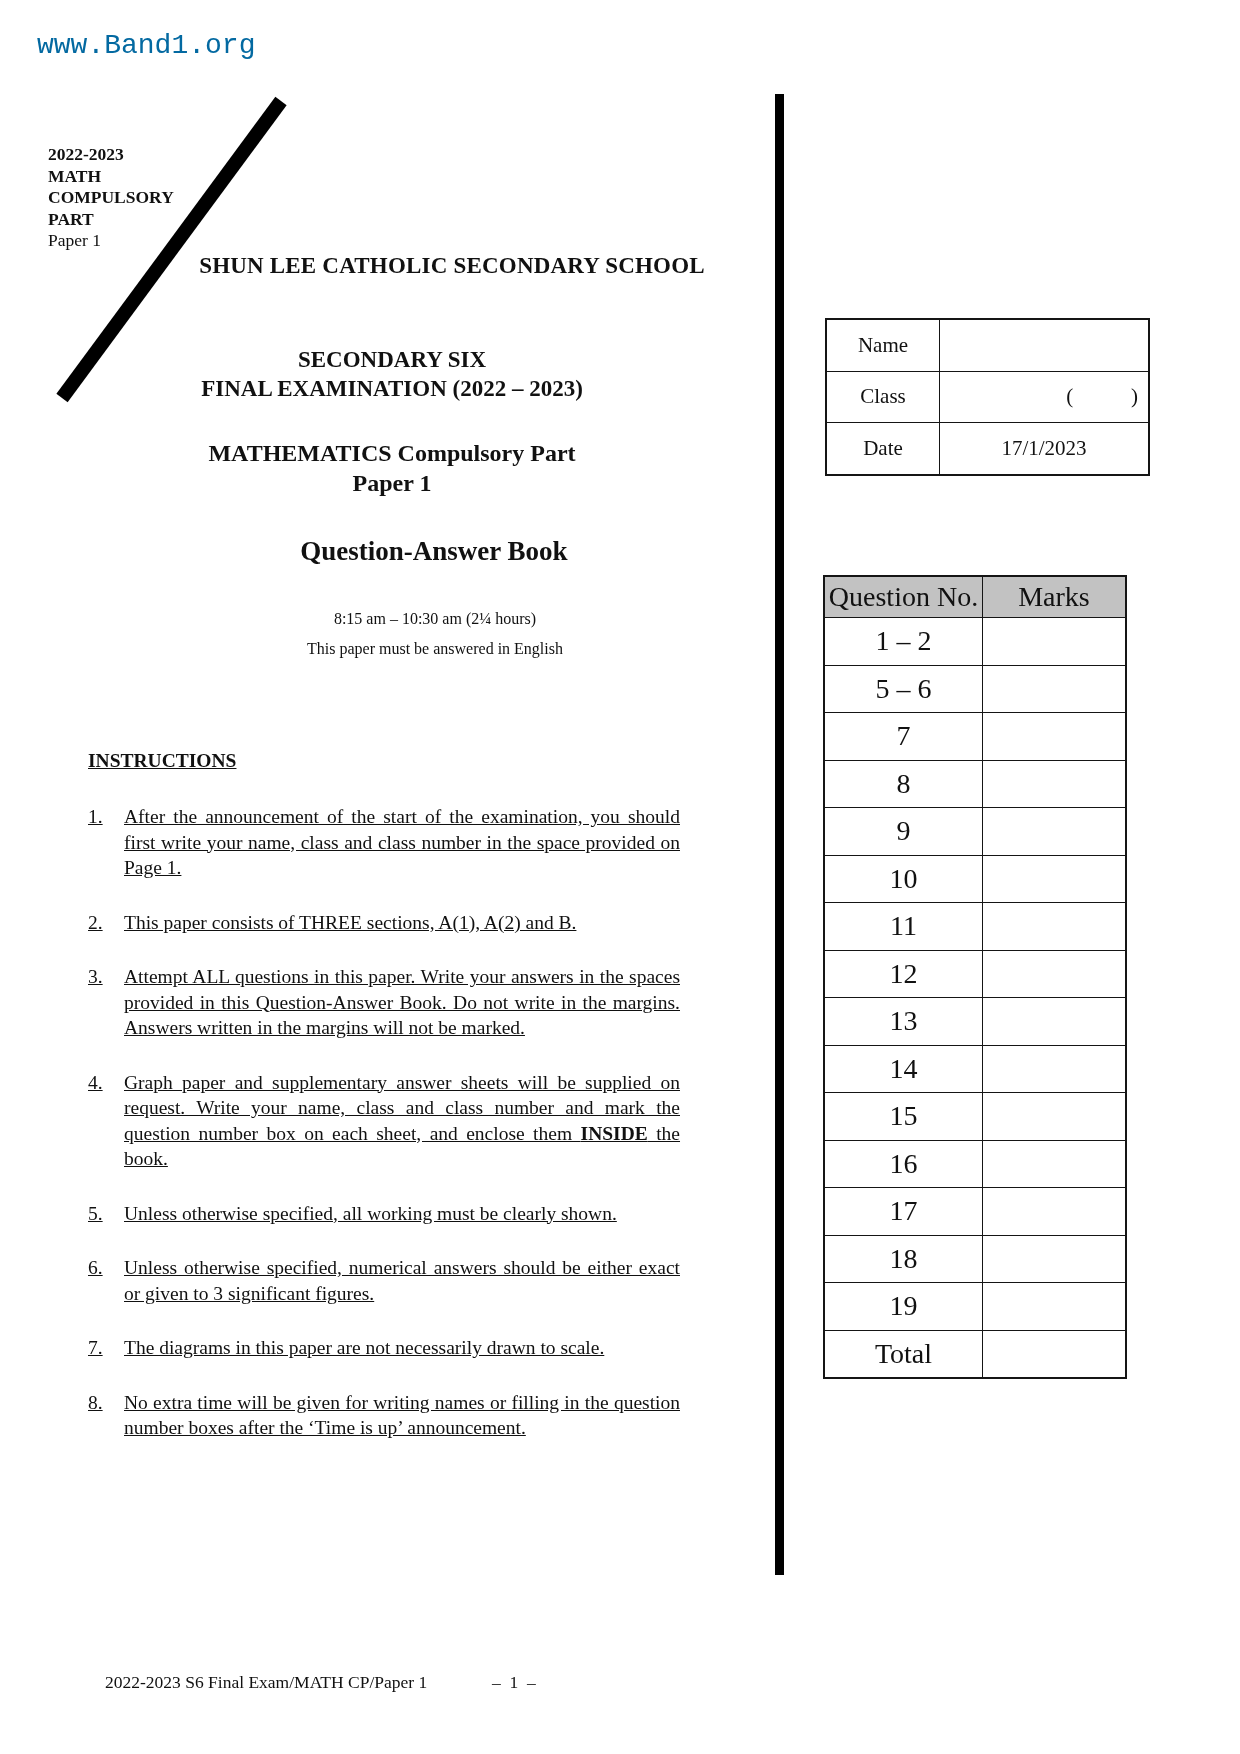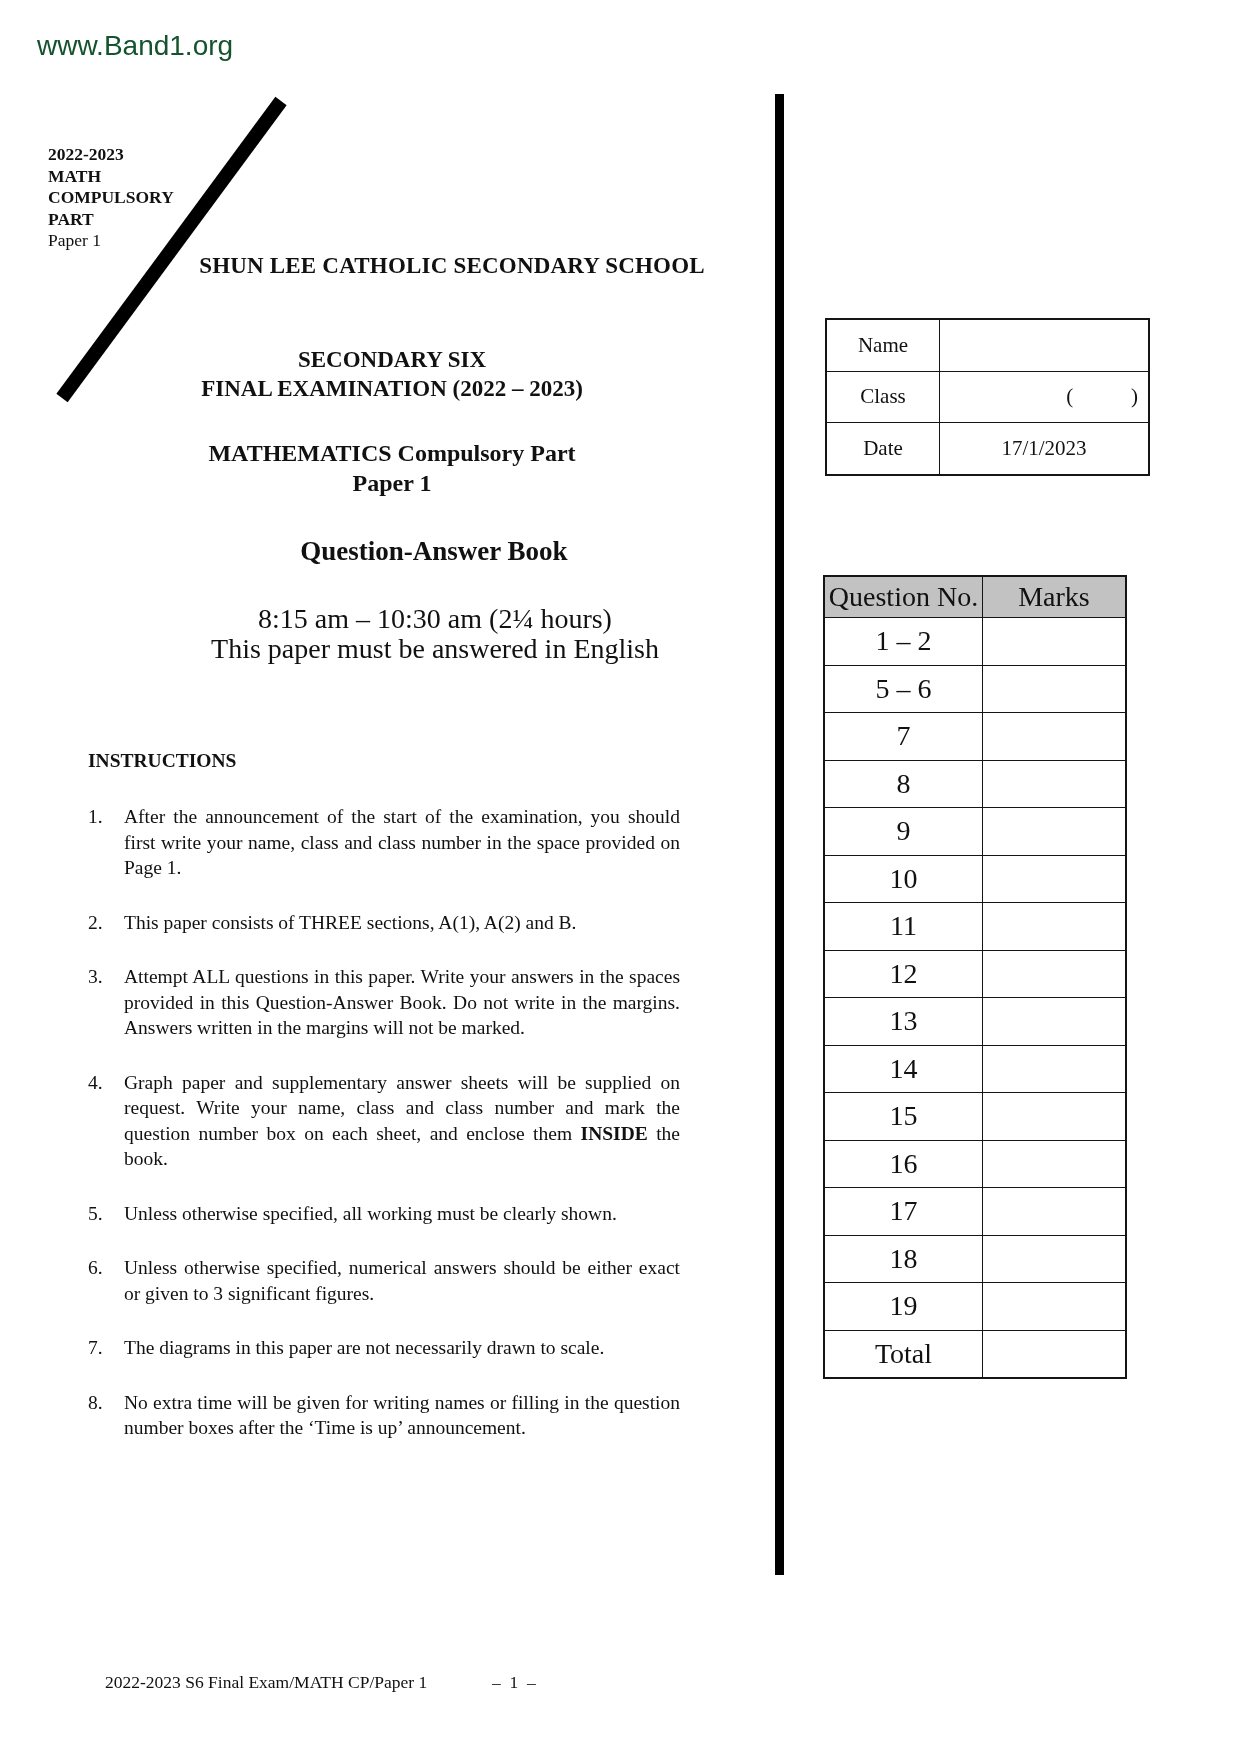--- a/index.html
+++ b/index.html
@@ -4,22 +4,22 @@
 <style>
   html,body{margin:0;padding:0;background:#e8e8e8;}
   .page{
     position:relative;width:1240px;height:1754px;margin:0 auto;
     background:#ffffff;color:#111;
     font-family:"Liberation Serif","DejaVu Serif",serif;
     overflow:hidden;
   }
   .site-tag{
     position:absolute;left:37px;top:30px;
-    font-family:Liberation Sans, sans-serif;
-    font-size:28px;color:#14532d;
+    font-family:Liberation Mono, monospace;
+    font-size:28px;color:#0369a1;
   }
   .stripe{position:absolute;left:20px;top:90px;}
   .corner-label{
     position:absolute;left:48px;top:144px;width:170px;
     font-size:17.5px;font-weight:bold;line-height:21.5px;
   }
   .corner-label .normal{font-weight:normal;}
   .school{
     position:absolute;left:132px;top:253px;width:640px;
     text-align:center;font-weight:bold;font-size:23px;letter-spacing:.2px;
@@ -31,23 +31,23 @@
   .subject-block{
     position:absolute;left:80px;top:439px;width:624px;
     text-align:center;font-weight:bold;font-size:24px;line-height:29.5px;
   }
   .book-title{
     position:absolute;left:122px;top:536px;width:624px;
     text-align:center;font-weight:bold;font-size:27px;
   }
   .time-block{
     position:absolute;left:123px;top:604px;width:624px;
-    text-align:center;font-size:28px;line-height:30px;
-  }
-  .instructions{position:absolute;left:88px;top:748px;width:592px;}
+    text-align:center;font-size:16px;line-height:30px;
+  }
+  .instructions{position:absolute;left:88px;top:748px;width:592px;text-decoration:underline;}
   .ins-heading{font-weight:bold;font-size:19.5px;line-height:26px;margin-bottom:30px;}
   .ins-item{display:flex;margin-bottom:29px;font-size:19.5px;line-height:25.5px;}
   .ins-num{flex:0 0 36px;}
   .ins-text{flex:0 0 556px;width:556px;text-align:justify;}
   .vbar{position:absolute;left:775px;top:94px;width:9px;height:1481px;background:#000;}
 
   table{border-collapse:collapse;position:absolute;table-layout:fixed;}
   td,th{border:1.5px solid #151515;padding:0;vertical-align:middle;}
   .info-table{left:825px;top:318px;width:320px;font-size:21px;padding-left:30px;}
   .info-table td{height:50.5px;text-align:center;}

